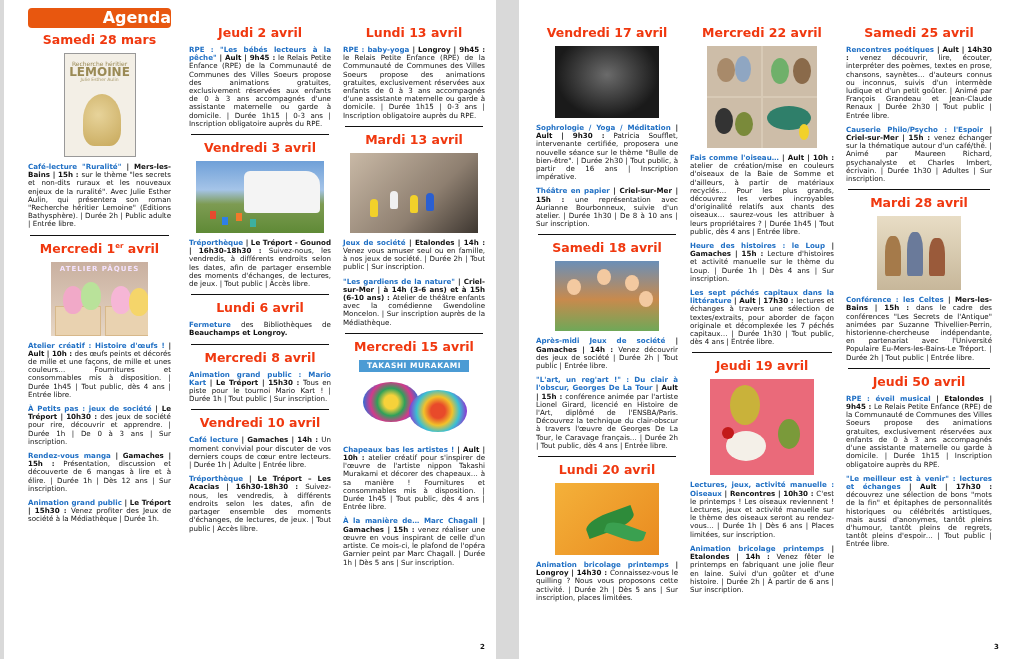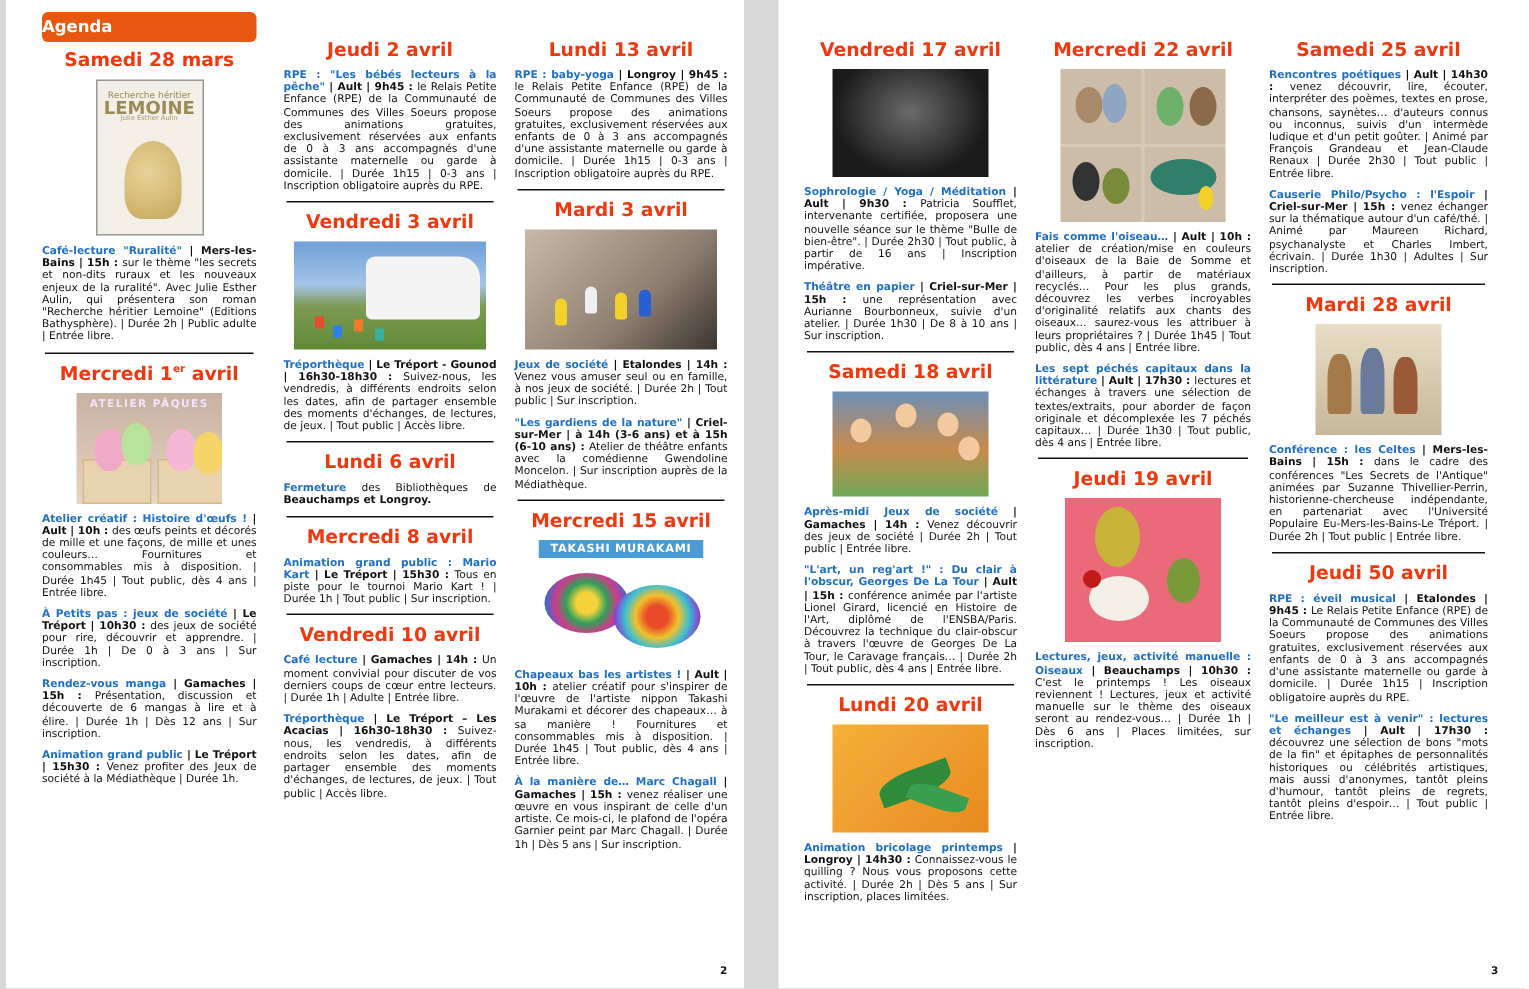--- a/index.html
+++ b/index.html
@@ -2,21 +2,21 @@
 <html><head>
 <meta charset="utf-8">
 <style>
   * { box-sizing: border-box; margin: 0; padding: 0; }
   html, body { width: 1019px; height: 659px; overflow: hidden; background: #d9d9d9; }
   body { font-family: "DejaVu Sans", sans-serif; color: #111; position: relative; }
   .page { position: absolute; top: 0; height: 659px; background: #fff; }
   .page-left { left: 4px; width: 492px; }
   .page-right { left: 519px; width: 500px; }
   .col { position: absolute; top: 22px; font-size: 7.1px; line-height: 8.2px; }
-  .agenda-banner { background: #e8570f; color: #fff; font-weight: bold; font-size: 11px; text-align: left; border-radius: 4px; height: 20px; line-height: 20px; margin: 4px 0 5px 0; }
+  .agenda-banner { background: #e8570f; color: #fff; font-weight: bold; font-size: 16px; text-align: right; border-radius: 4px; height: 20px; line-height: 20px; margin: 4px 0 5px 0; }
   .day { color: #f0380f; font-weight: bold; font-size: 12.5px; text-align: center; margin: 4px 0 6px 0; line-height: 14px; }
   .day sup { font-size: 7px; vertical-align: super; line-height: 0; }
   .sep { border-top: 1.5px solid #111; margin: 6px 2px 6px 2px; }
   .ev { text-align: justify; margin-bottom: 6px; }
   .ev .t { color: #1f6fc4; font-weight: bold; }
   .ev .m { font-weight: bold; margin-top: 46px; }
   .img { margin: 4px auto 6px auto; position: relative; overflow: hidden; }
   .pnum { position: absolute; bottom: 8px; font-size: 7px; font-weight: bold; }
   
   .img-book { width: 72px; height: 104px; background: #f3efe6; border: 1px solid #999; }
@@ -104,21 +104,21 @@
   <div class="sep"></div>
   <div class="day">Vendredi 10 avril</div>
   <div class="ev"><span class="t">Café lecture</span><span class="m"> | Gamaches | 14h : </span><span>Un moment convivial pour discuter de vos derniers coups de cœur entre lecteurs. | Durée 1h | Adulte | Entrée libre.</span></div>
   <div class="ev"><span class="t">Tréporthèque</span><span class="m"> | Le Tréport – Les Acacias | 16h30-18h30 : </span><span>Suivez-nous, les vendredis, à différents endroits selon les dates, afin de partager ensemble des moments d'échanges, de lectures, de jeux. | Tout public | Accès libre.</span></div>
 </div>
 
 <div class="col" style="left:343px;width:142px;">
   <div class="day">Lundi 13 avril</div>
   <div class="ev"><span class="t">RPE : baby-yoga</span><span class="m"> | Longroy | 9h45 : </span><span>le Relais Petite Enfance (RPE) de la Communauté de Communes des Villes Soeurs propose des animations gratuites, exclusivement réservées aux enfants de 0 à 3 ans accompagnés d'une assistante maternelle ou garde à domicile. | Durée 1h15 | 0-3 ans | Inscription obligatoire auprès du RPE.</span></div>
   <div class="sep"></div>
-  <div class="day">Mardi 3 avril</div>
+  <div class="day">Mardi 13 avril</div>
   <div class="img img-games">
     <div class="pawn" style="left:20px;top:46px;background:#f2d12a;"></div>
     <div class="pawn" style="left:60px;top:42px;background:#f2d12a;"></div>
     <div class="pawn" style="left:76px;top:40px;background:#2a5fd1;"></div>
     <div class="pawn" style="left:40px;top:38px;background:#f0f0f0;"></div>
   </div>
   <div class="ev"><span class="t">Jeux de société</span><span class="m"> | Etalondes | 14h : </span><span>Venez vous amuser seul ou en famille, à nos jeux de société. | Durée 2h | Tout public | Sur inscription.</span></div>
   <div class="ev"><span class="t">"Les gardiens de la nature"</span><span class="m"> | Criel-sur-Mer | à 14h (3-6 ans) et à 15h (6-10 ans) : </span><span>Atelier de théâtre enfants avec la comédienne Gwendoline Moncelon. | Sur inscription auprès de la Médiathèque.</span></div>
   <div class="sep"></div>
   <div class="day">Mercredi 15 avril</div>
@@ -170,30 +170,32 @@
     <div>
         <i style="left:8px;top:10px;width:18px;height:26px;background:#333;"></i>
         <i style="left:28px;top:14px;width:18px;height:24px;background:#7a8a3a;"></i>
       </div>
     <div>
         <i style="left:4px;top:8px;width:44px;height:24px;background:#2f7f6a;"></i>
         <i style="left:36px;top:26px;width:10px;height:16px;background:#f2d12a;"></i>
       </div>
   </div>
   <div class="ev"><span class="t">Fais comme l'oiseau…</span><span class="m"> | Ault | 10h : </span><span>atelier de création/mise en couleurs d'oiseaux de la Baie de Somme et d'ailleurs, à partir de matériaux recyclés… Pour les plus grands, découvrez les verbes incroyables d'originalité relatifs aux chants des oiseaux… saurez-vous les attribuer à leurs propriétaires ? | Durée 1h45 | Tout public, dès 4 ans | Entrée libre.</span></div>
+  <div class="ev"><span class="t">Heure des histoires : le Loup</span><span class="m"> | Gamaches | 15h : </span><span>Lecture d'histoires et activité manuelle sur le thème du Loup. | Durée 1h | Dès 4 ans | Sur inscription.</span></div>
   <div class="ev"><span class="t">Les sept péchés capitaux dans la littérature</span><span class="m"> | Ault | 17h30 : </span><span>lectures et échanges à travers une sélection de textes/extraits, pour aborder de façon originale et décomplexée les 7 péchés capitaux… | Durée 1h30 | Tout public, dès 4 ans | Entrée libre.</span></div>
   <div class="sep"></div>
   <div class="day">Jeudi 19 avril</div>
   <div class="img img-parrots">
     <i style="left:20px;top:6px;width:30px;height:40px;background:#c9b23a;"></i>
     <i style="left:16px;top:52px;width:40px;height:30px;background:#f4f0e8;"></i>
     <i style="left:12px;top:48px;width:12px;height:12px;background:#c21a1a;"></i>
     <i style="left:68px;top:40px;width:22px;height:30px;background:#7a9a3a;"></i>
   </div>
-  <div class="ev"><span class="t">Lectures, jeux, activité manuelle : Oiseaux</span><span class="m"> | Beauchamps | 10h30 : </span><span>C'est le printemps ! Les oiseaux reviennent ! Lectures, jeux et activité manuelle sur le thème des oiseaux seront au rendez-vous… | Durée 1h | Dès 6 ans | Places limitées, sur inscription.</span></div>
+  <div class="ev"><span class="t">Lectures, jeux, activité manuelle : Oiseaux</span><span class="m"> | Rencontres | 10h30 : </span><span>C'est le printemps ! Les oiseaux reviennent ! Lectures, jeux et activité manuelle sur le thème des oiseaux seront au rendez-vous… | Durée 1h | Dès 6 ans | Places limitées, sur inscription.</span></div>
+  <div class="ev"><span class="t">Animation bricolage printemps</span><span class="m"> | Etalondes | 14h : </span><span>Venez fêter le printemps en fabriquant une jolie fleur en laine. Suivi d'un goûter et d'une histoire. | Durée 2h | À partir de 6 ans | Sur inscription.</span></div>
 </div>
 
 <div class="col" style="left:846px;width:146px;">
   <div class="day">Samedi 25 avril</div>
   <div class="ev"><span class="t">Rencontres poétiques</span><span class="m"> | Ault | 14h30 : </span><span>venez découvrir, lire, écouter, interpréter des poèmes, textes en prose, chansons, saynètes… d'auteurs connus ou inconnus, suivis d'un intermède ludique et d'un petit goûter. | Animé par François Grandeau et Jean-Claude Renaux | Durée 2h30 | Tout public | Entrée libre.</span></div>
   <div class="ev"><span class="t">Causerie Philo/Psycho : l'Espoir</span><span class="m"> | Criel-sur-Mer | 15h : </span><span>venez échanger sur la thématique autour d'un café/thé. | Animé par Maureen Richard, psychanalyste et Charles Imbert, écrivain. | Durée 1h30 | Adultes | Sur inscription.</span></div>
   <div class="sep"></div>
   <div class="day">Mardi 28 avril</div>
   <div class="img img-celtes">
     <i style="left:8px;top:20px;width:16px;height:40px;background:#a57a4a;"></i>

